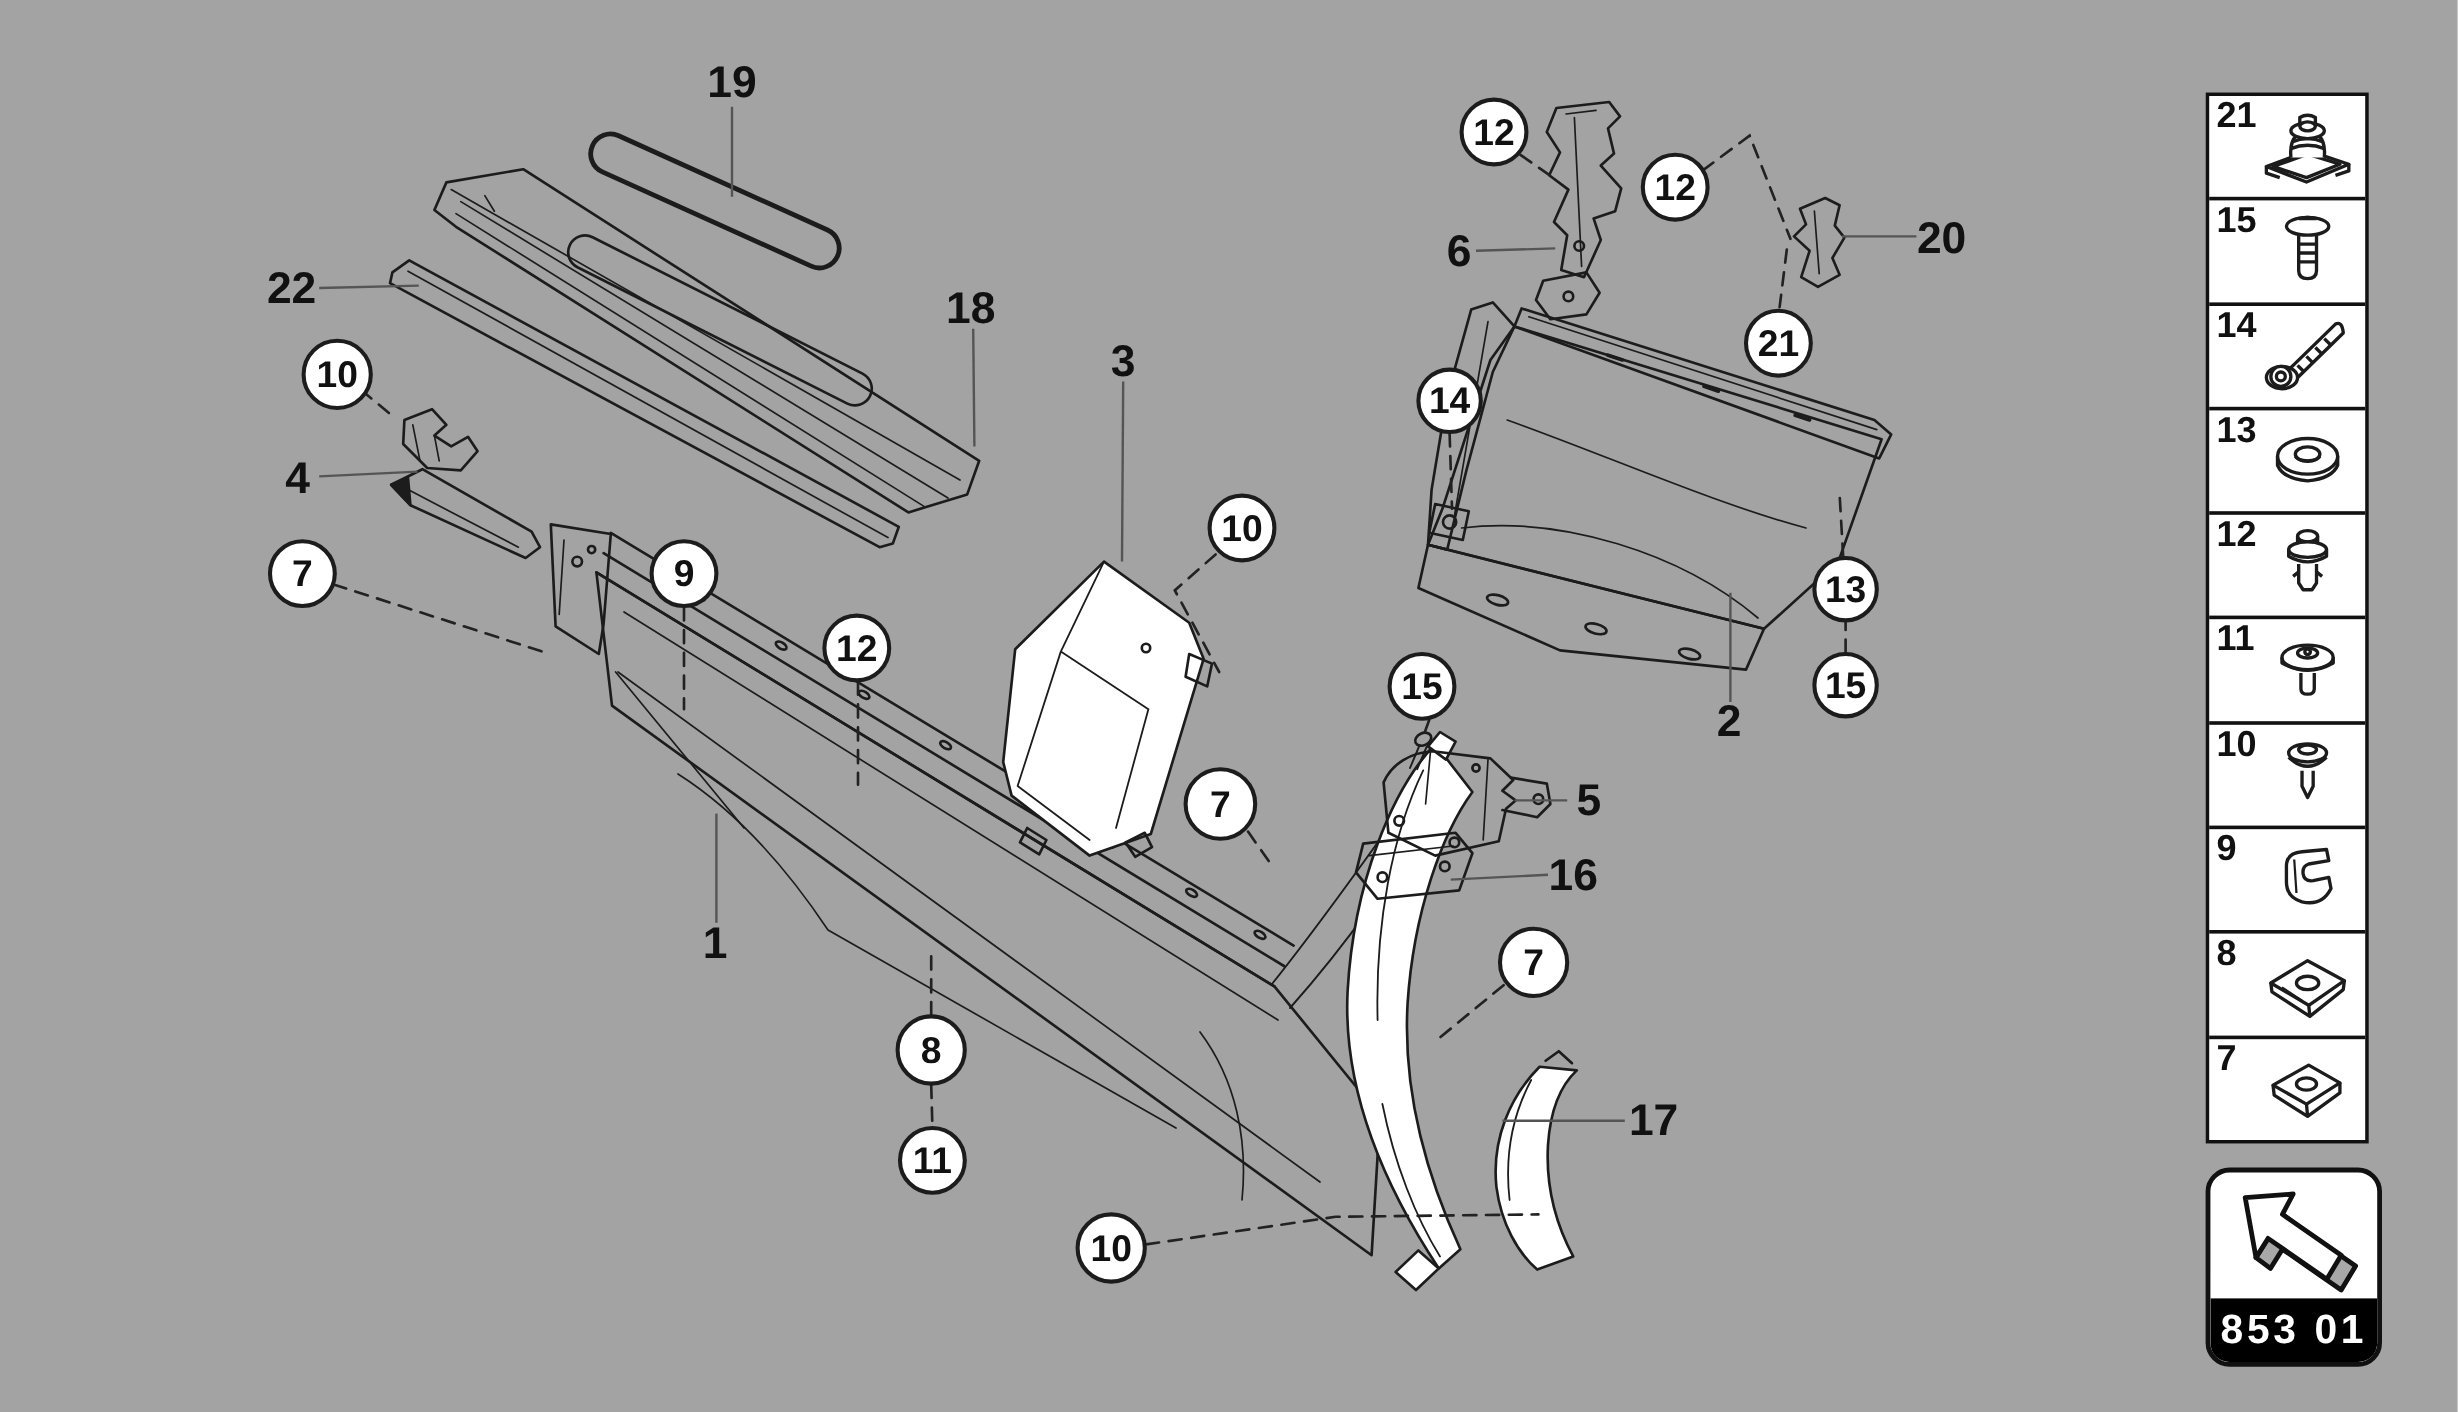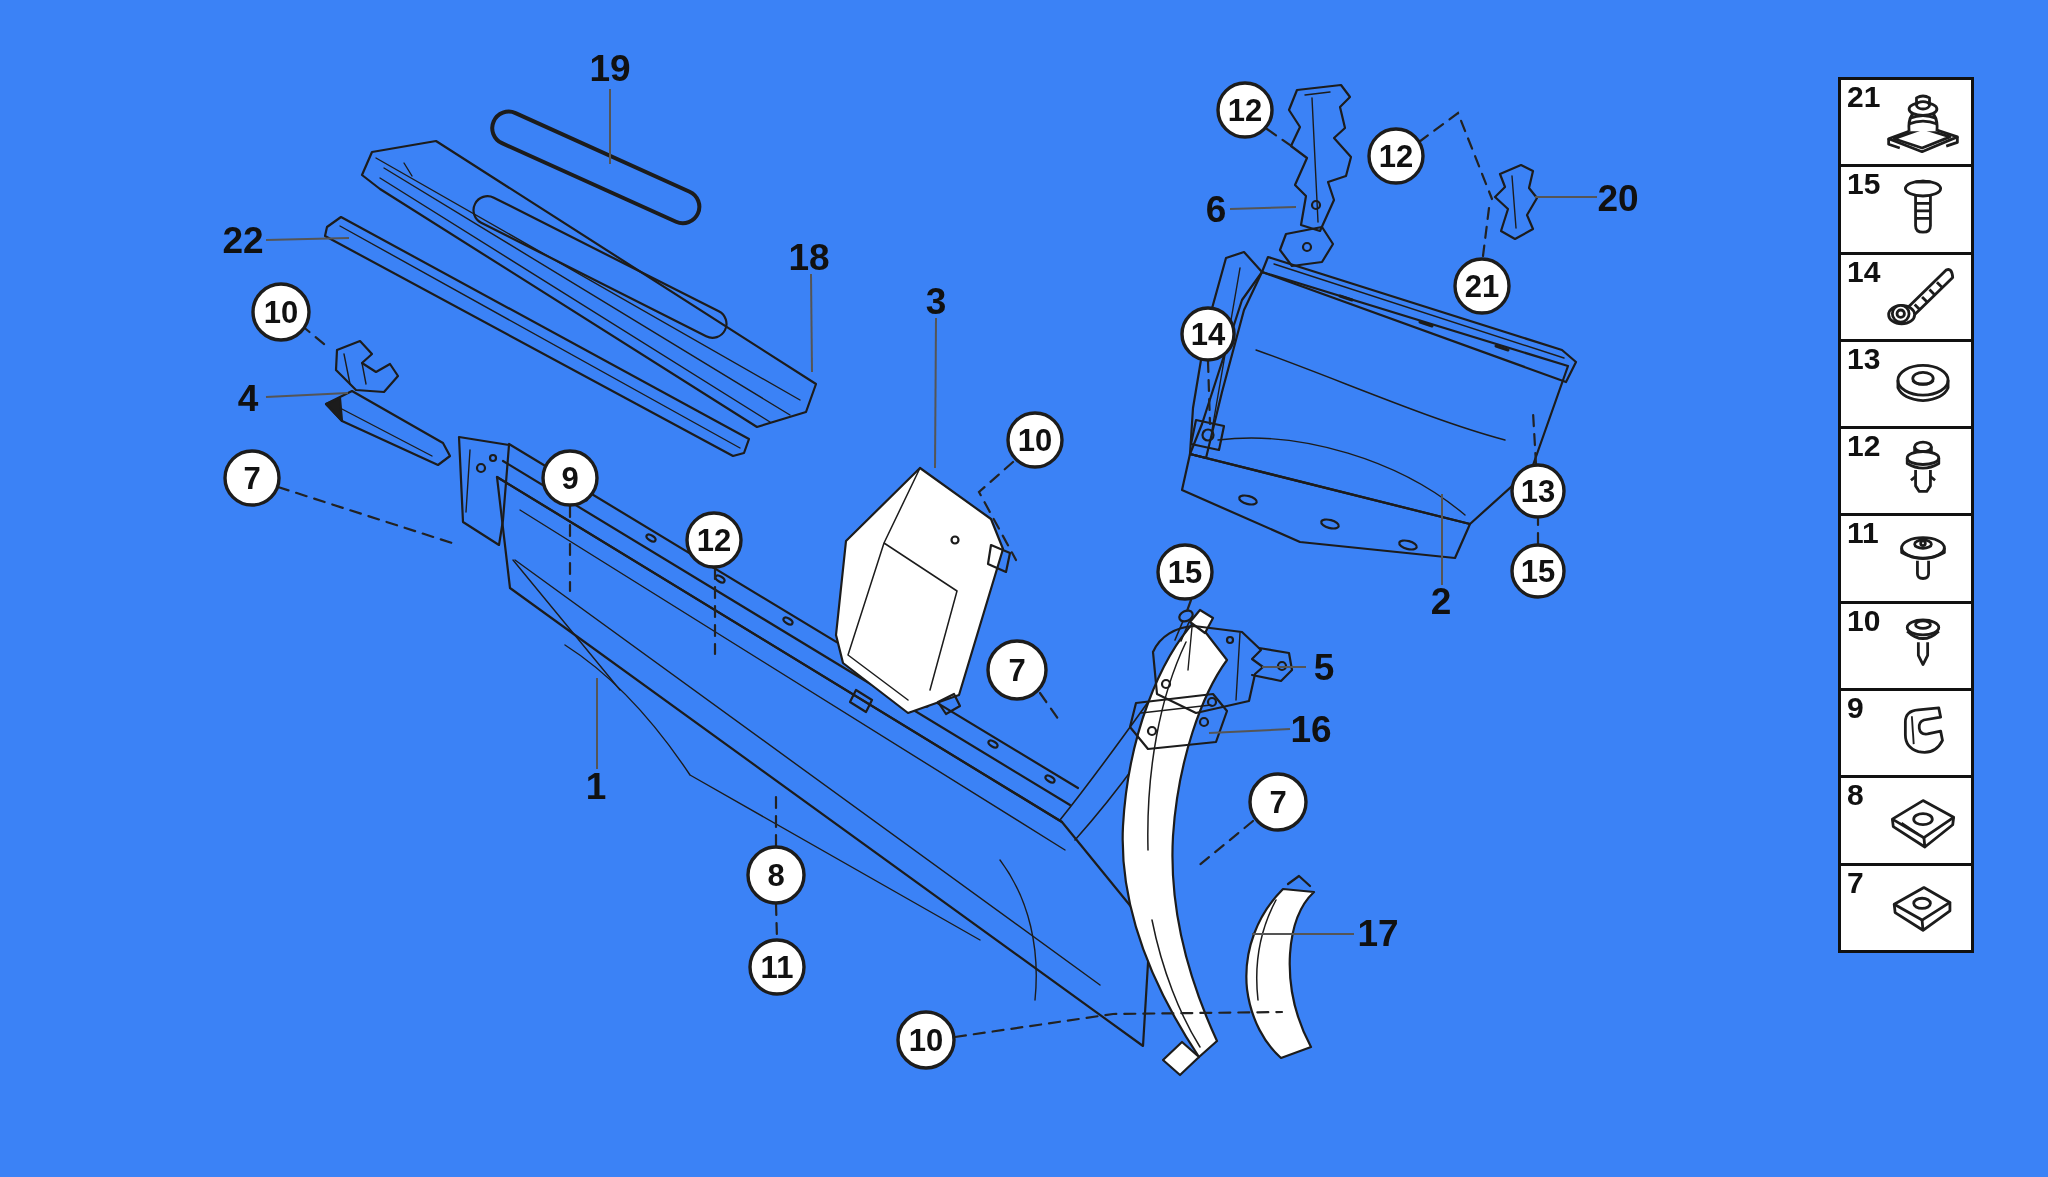--- a/index.html
+++ b/index.html
@@ -1,16 +1,16 @@
 <!DOCTYPE html>
 <html><head>
 <meta charset="utf-8">
 <style>
   html,body{margin:0;padding:0;background:#e8e8e8;}
-  .stage{position:relative;width:2048px;height:1177px;background:#3b82f6;overflow:hidden;
+  .stage{position:relative;width:2048px;height:1177px;background:#a3a3a3;overflow:hidden;
          font-family:"Liberation Sans",sans-serif;}
   svg text{user-select:none;}
   .lbl{font-family:"Liberation Sans",sans-serif;font-weight:700;font-size:37px;fill:#111;}
   .co-num{font-family:"Liberation Sans",sans-serif;font-weight:700;font-size:31px;fill:#111;}
   #sidebar{position:absolute;left:1838px;top:77px;width:136px;height:876px;
            border:3px solid #111;background:#fff;display:flex;flex-direction:column;box-sizing:border-box;}
   .sb-row{flex:1;border-bottom:3px solid #111;position:relative;display:flex;align-items:center;justify-content:flex-end;}
   .sb-row:last-child{border-bottom:none;}
   .sb-num{position:absolute;top:2px;left:6px;font-weight:700;font-size:30px;color:#111;line-height:1;}
   .sb-icon{width:92px;height:80px;margin-right:2px;display:flex;align-items:center;justify-content:center;}
@@ -400,13 +400,24 @@
               <polygon points="14,38 46,20 74,36 44,55"></polygon>
               <path d="M14,38 L15,47 L45,66 L74,45 L74,36 M45,66 L44,55" fill="none"></path>
               <ellipse cx="44" cy="37" rx="9" ry="5.5"></ellipse>
             </g>
           </svg>
         </span>
       </div>
     </div>
 
   
+  <div id="footer">
+    <div class="arrow-area">
+      <svg width="118" height="96" viewBox="0 0 118 96">
+        <g stroke="#111" stroke-width="4" stroke-linejoin="round">
+          <path fill="#a8a8a8" d="M49,30 L61,39 L110,73 L98,93 L49,59 L39,75 L27,66 L37,50 Z"></path>
+          <path fill="#ffffff" d="M18,16 L58,13 L49,30 L98,64 L86,84 L37,50 L27,66 L18,16 Z"></path>
+        </g>
+      </svg>
+    </div>
+    <div class="code-bar">853 01</div>
+  </div>
 </div>
 
 </body></html>

